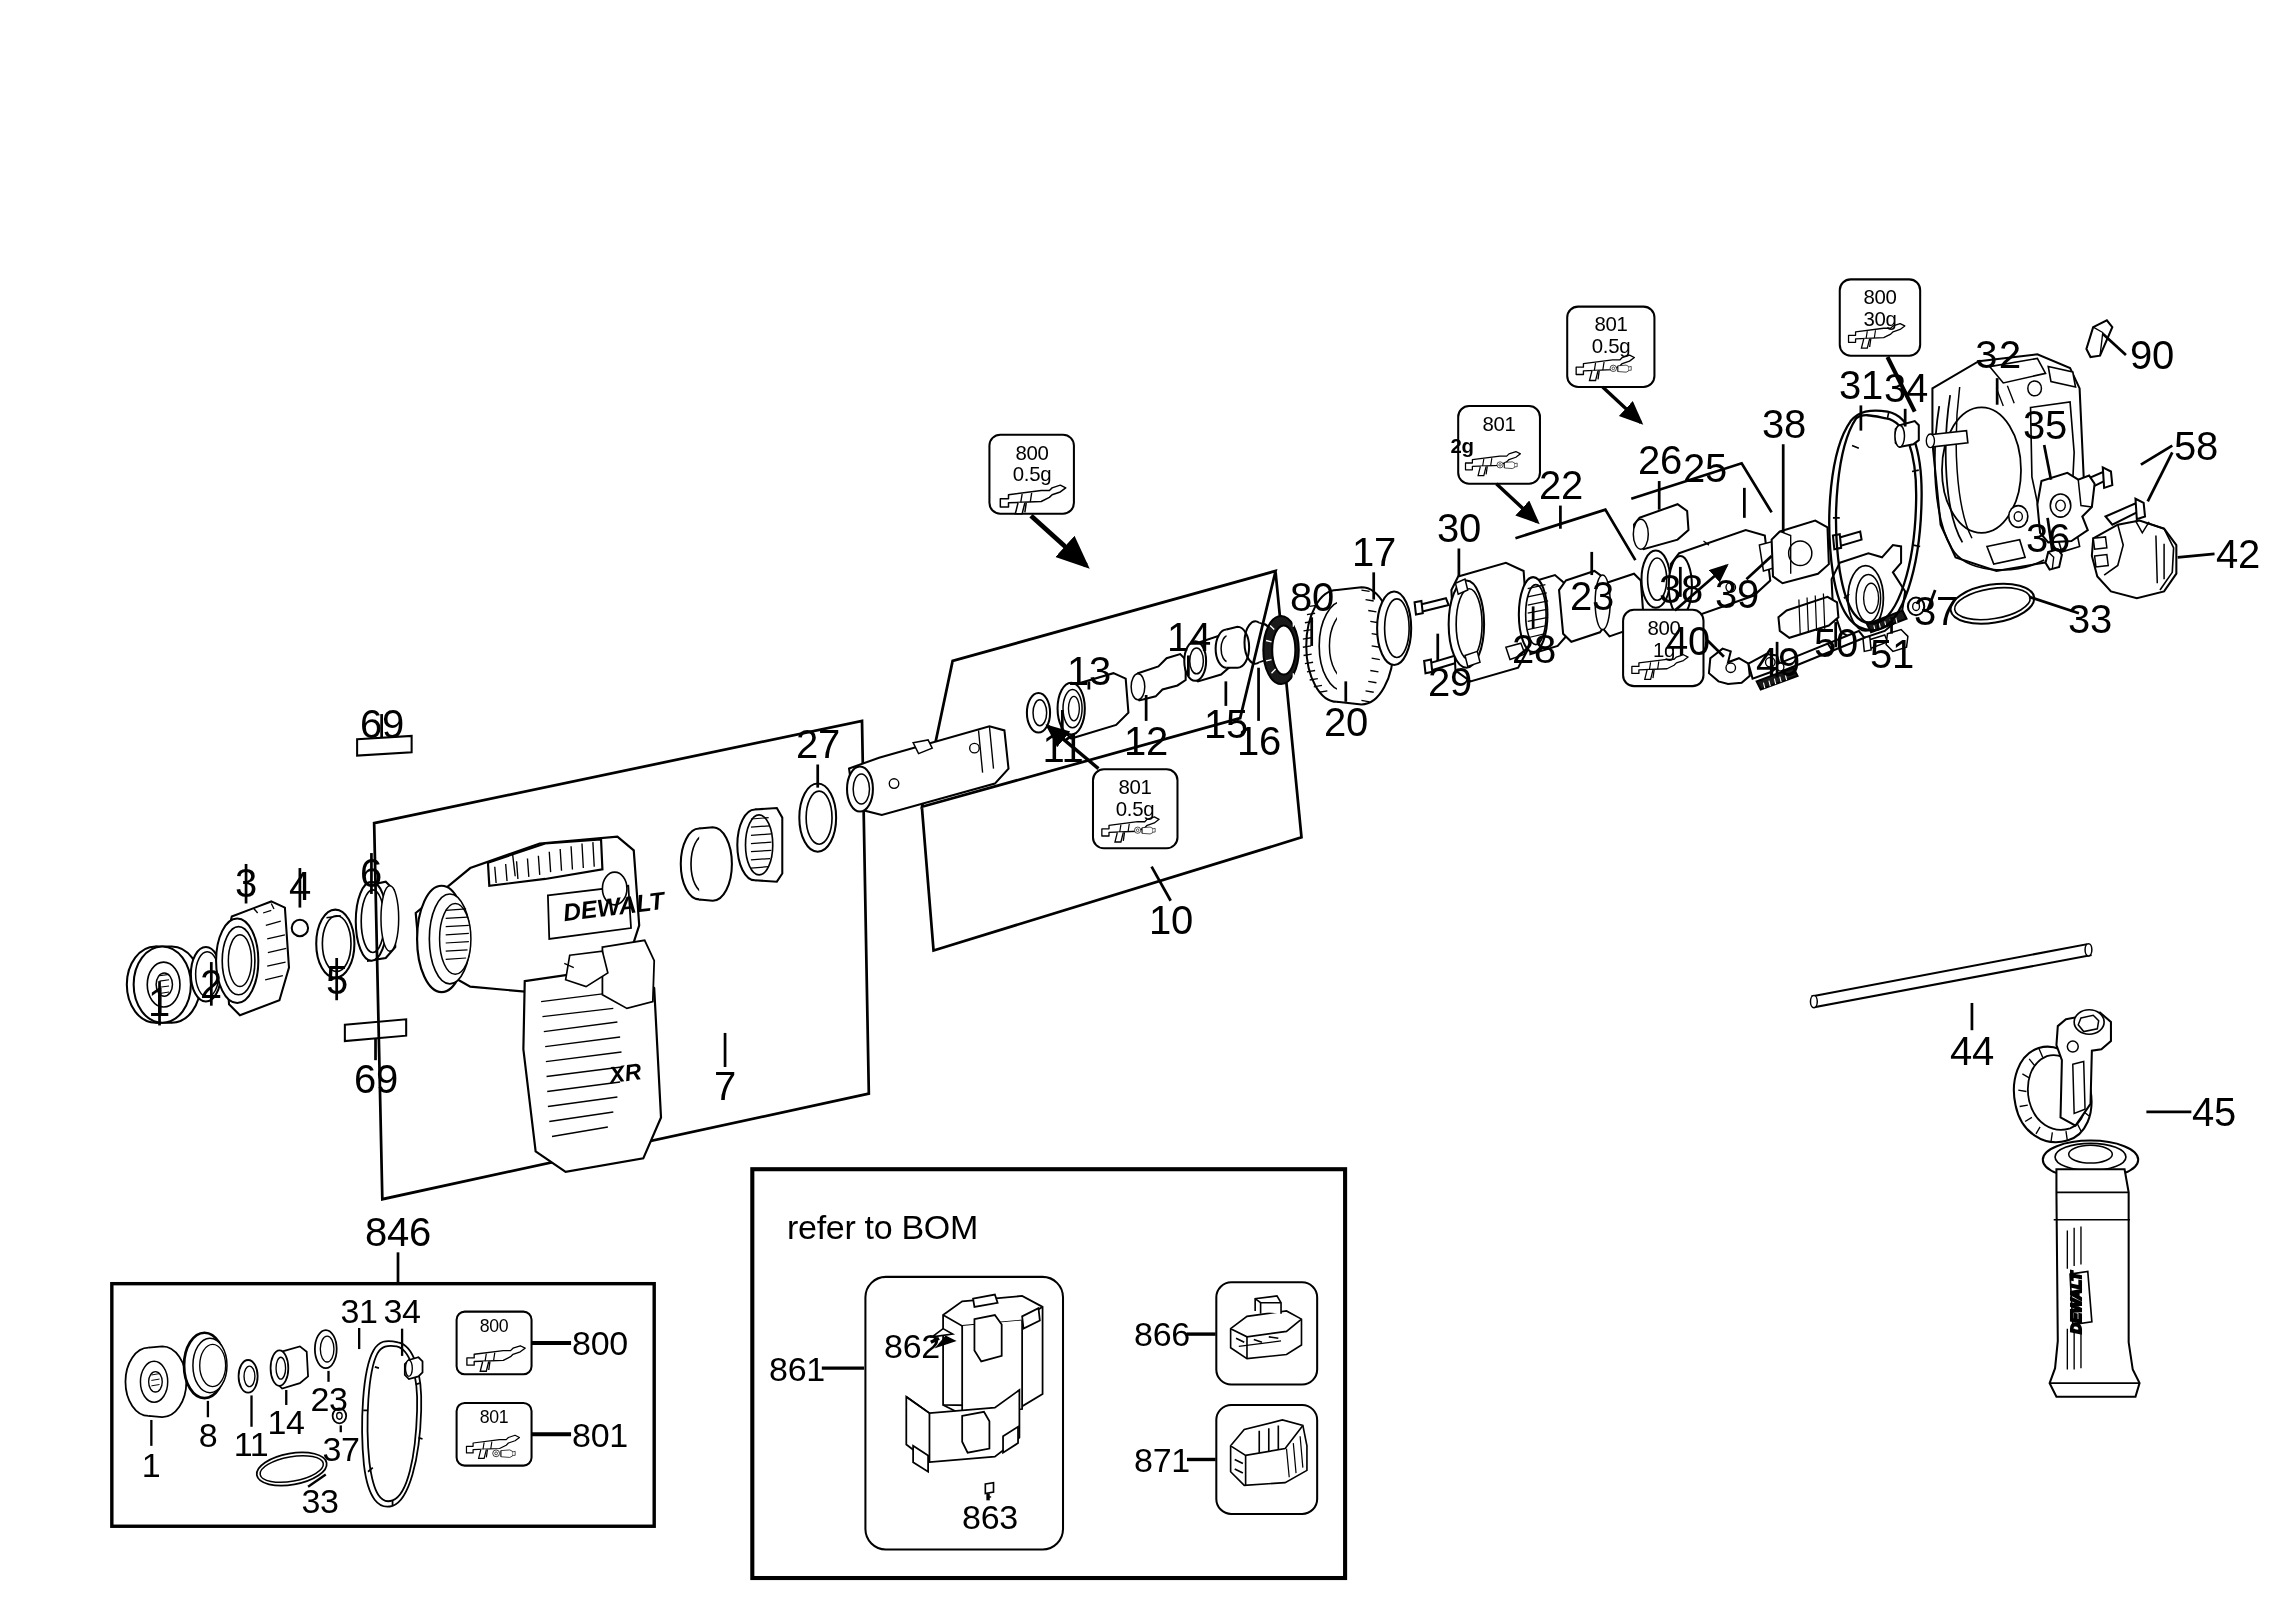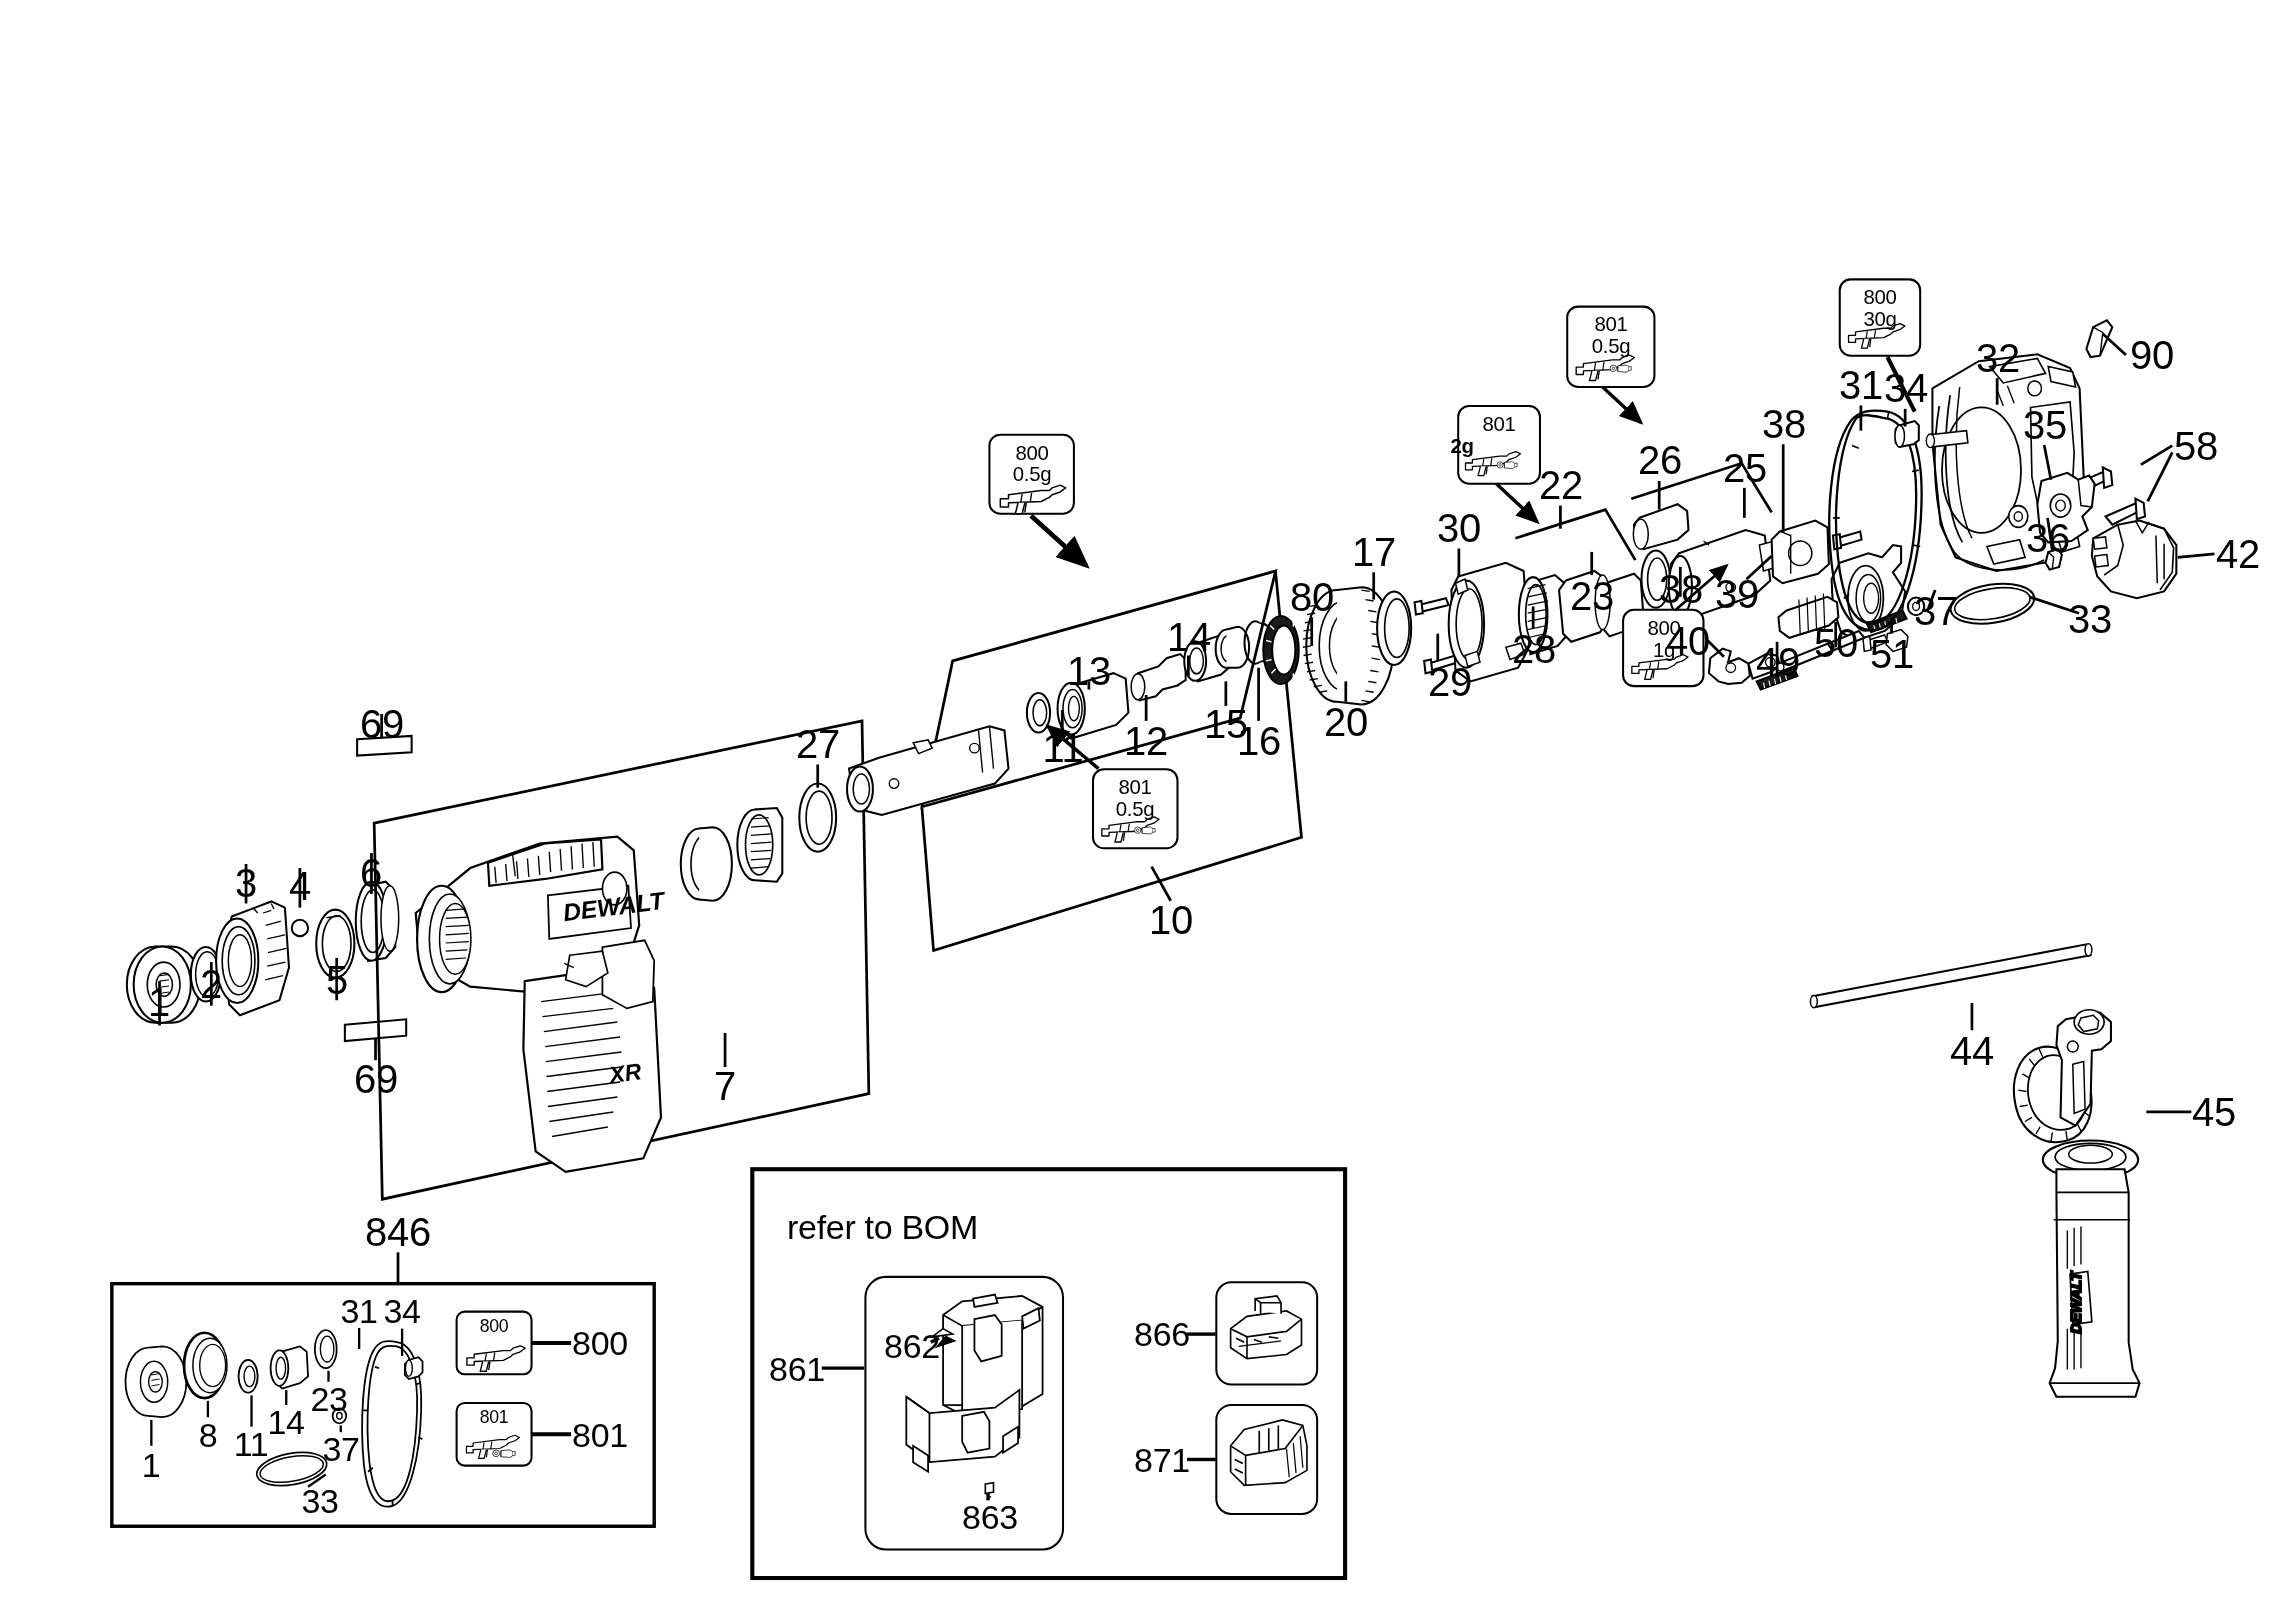--- a/index.html
+++ b/index.html
@@ -716,31 +716,31 @@
       <div class="lbl n" style="left: 1312px; top: 597px;">80</div>
       <div class="lbl n" style="left: 1374px; top: 552px;">17</div>
       <div class="lbl n" style="left: 1346px; top: 722px; text-align: center;">20</div>
       <div class="lbl n" style="left: 1438px; top: 682px; margin-left: 12px;">29</div>
       <div class="lbl n" style="left: 1459px; top: 528px;">30</div>
       <div class="lbl n" style="left: 1534px; top: 649px;">28</div>
       <div class="lbl n" style="left: 1561px; top: 485px;">22</div>
       <div class="lbl n" style="left: 1592px; top: 596px;">23</div>
       <div class="lbl n" style="left: 1660px; top: 460px;">26</div>
       <div class="lbl n" style="left: 1681px; top: 589px;">38</div>
-      <div class="lbl n" style="left: 1745px; top: 468px;">25</div>
+      <div class="lbl n" style="left: 1705px; top: 468px;">25</div>
       <div class="lbl n" style="left: 1784px; top: 424px;">38</div>
       <div class="lbl n" style="left: 1737px; top: 594px;">39</div>
       <div class="lbl n" style="left: 1688px; top: 641px;">40</div>
       <div class="lbl n" style="left: 1778px; top: 662px;">49</div>
       <div class="lbl n" style="left: 1836px; top: 643px;">50</div>
       <div class="lbl n" style="left: 1892px; top: 654px;">51</div>
       <div class="lbl n" style="left: 1936px; top: 611px;">37</div>
       <div class="lbl n" style="left: 1861px; top: 385px;">31</div>
       <div class="lbl n" style="left: 1906px; top: 388px;">34</div>
-      <div class="lbl n" style="left: 1998px; top: 358px;">32</div>
+      <div class="lbl n" style="left: 1998px; top: 358px; font-family: Liberation Mono, monospace;">32</div>
       <div class="lbl n" style="left: 2045px; top: 425px;">35</div>
       <div class="lbl n" style="left: 2048px; top: 538px;">36</div>
       <div class="lbl n" style="left: 2090px; top: 619px;">33</div>
       <div class="lbl n" style="left: 2152px; top: 355px;">90</div>
       <div class="lbl n" style="left: 2196px; top: 446px;">58</div>
       <div class="lbl n" style="left: 2238px; top: 554px;">42</div>
       <div class="lbl n" style="left: 1972px; top: 1051px;">44</div>
       <div class="lbl n" style="left: 2214px; top: 1112px;">45</div>
       <div class="lbl n" style="left: 398px; top: 1232px;">846</div>
       <div class="lbl small" style="left: 1032px; top: 453px;">800</div>

